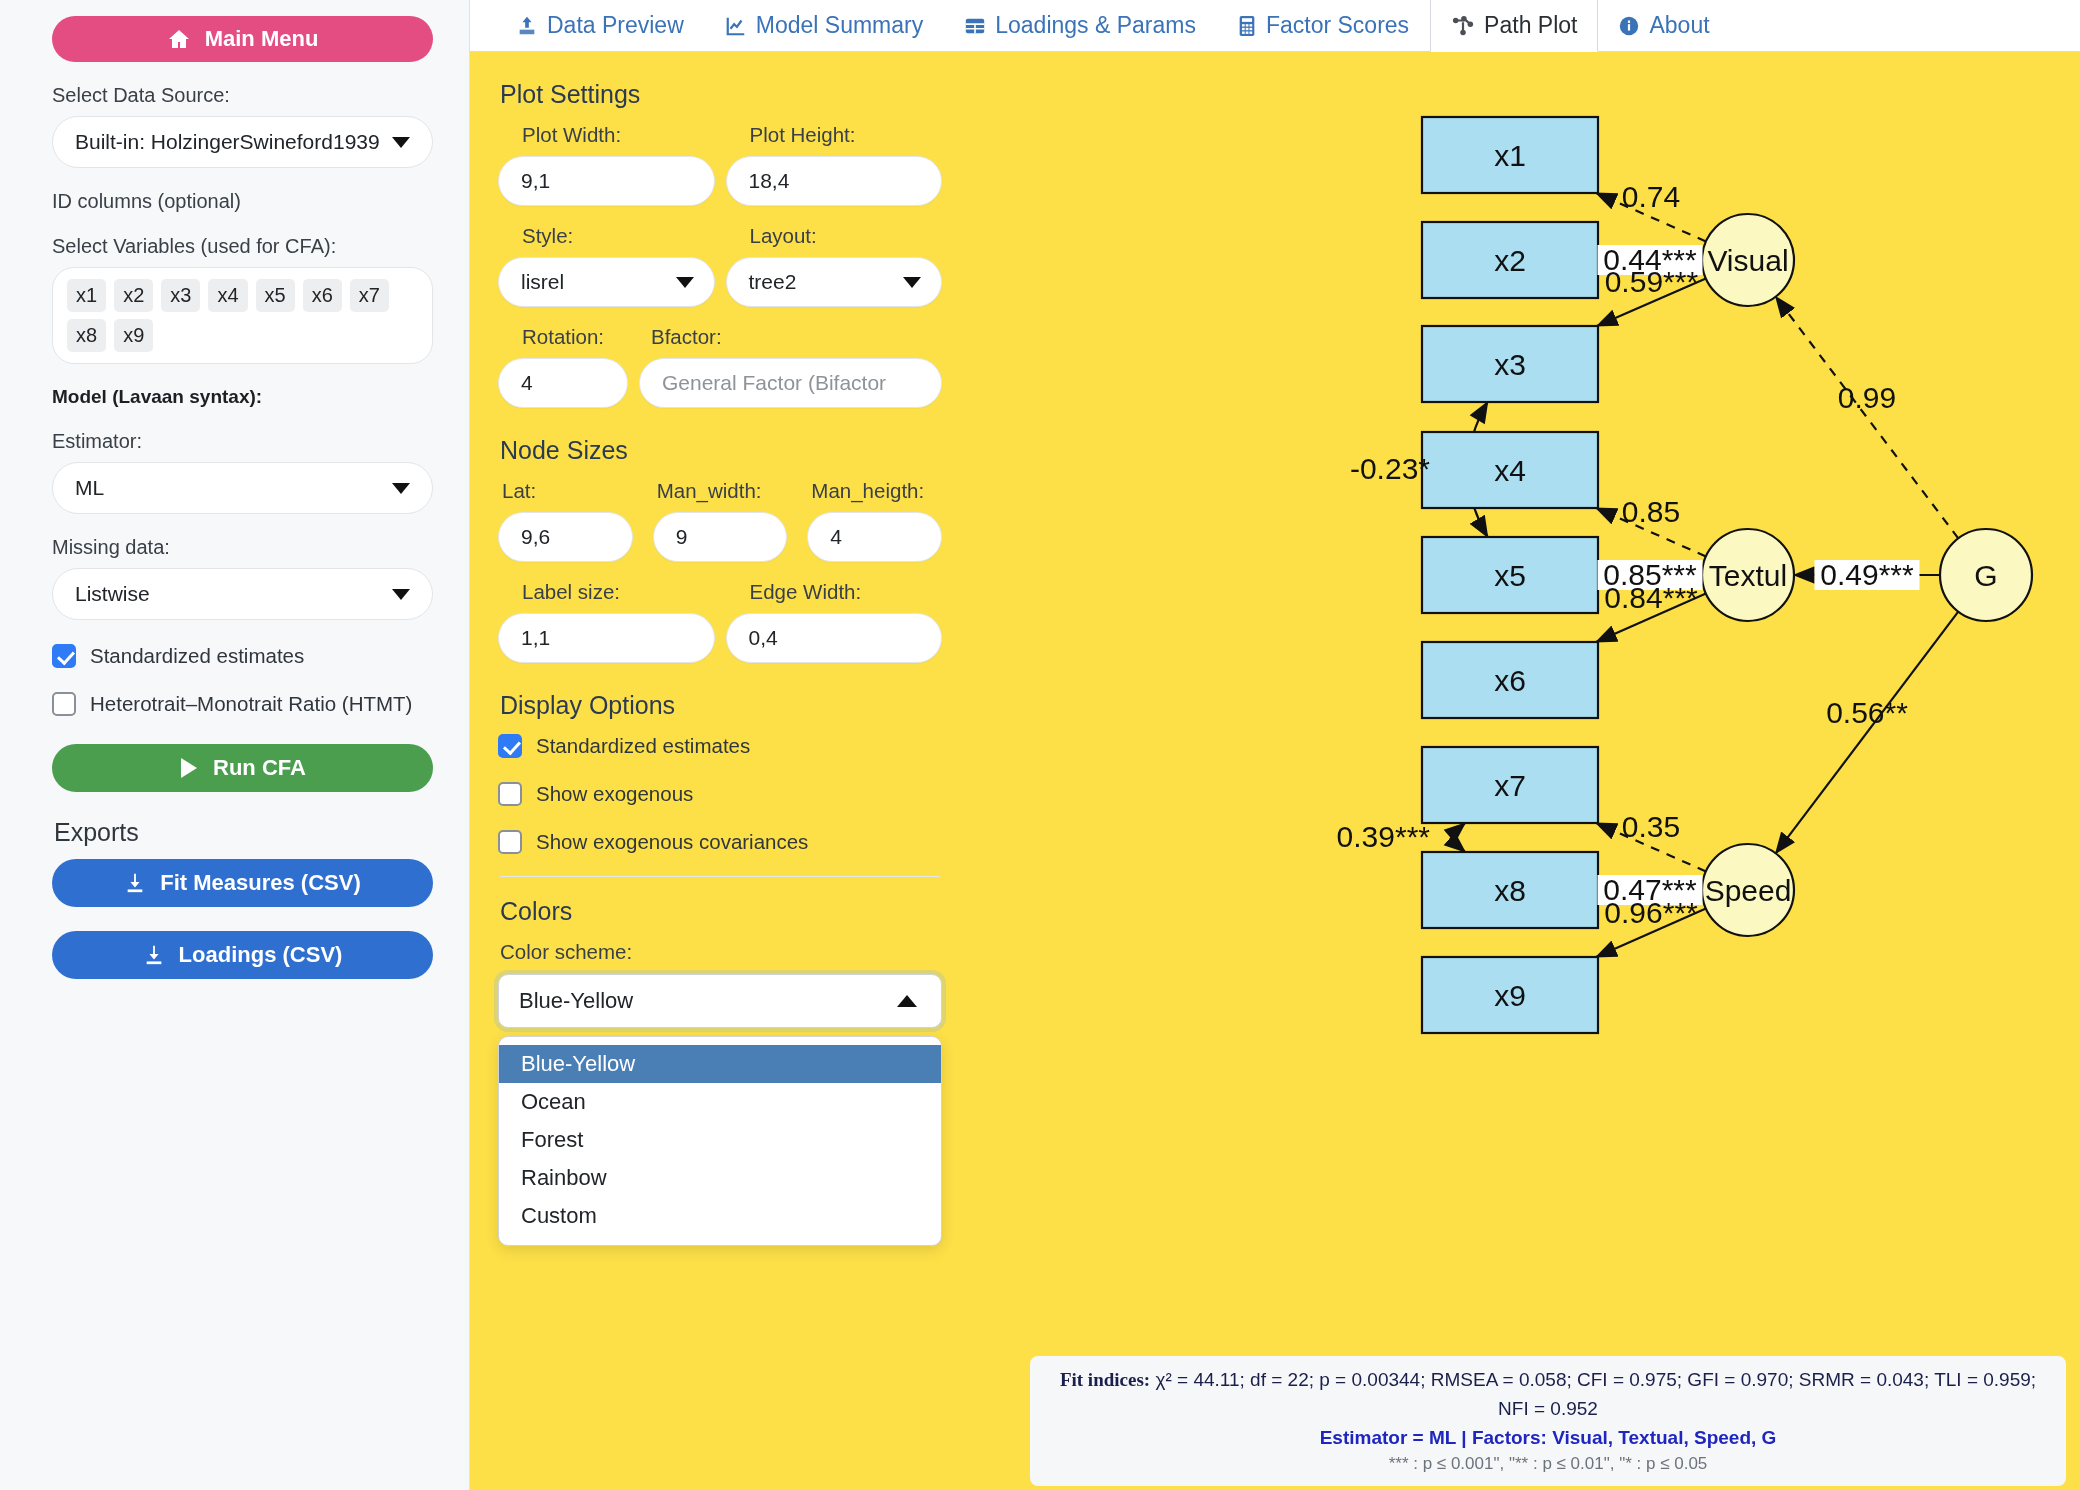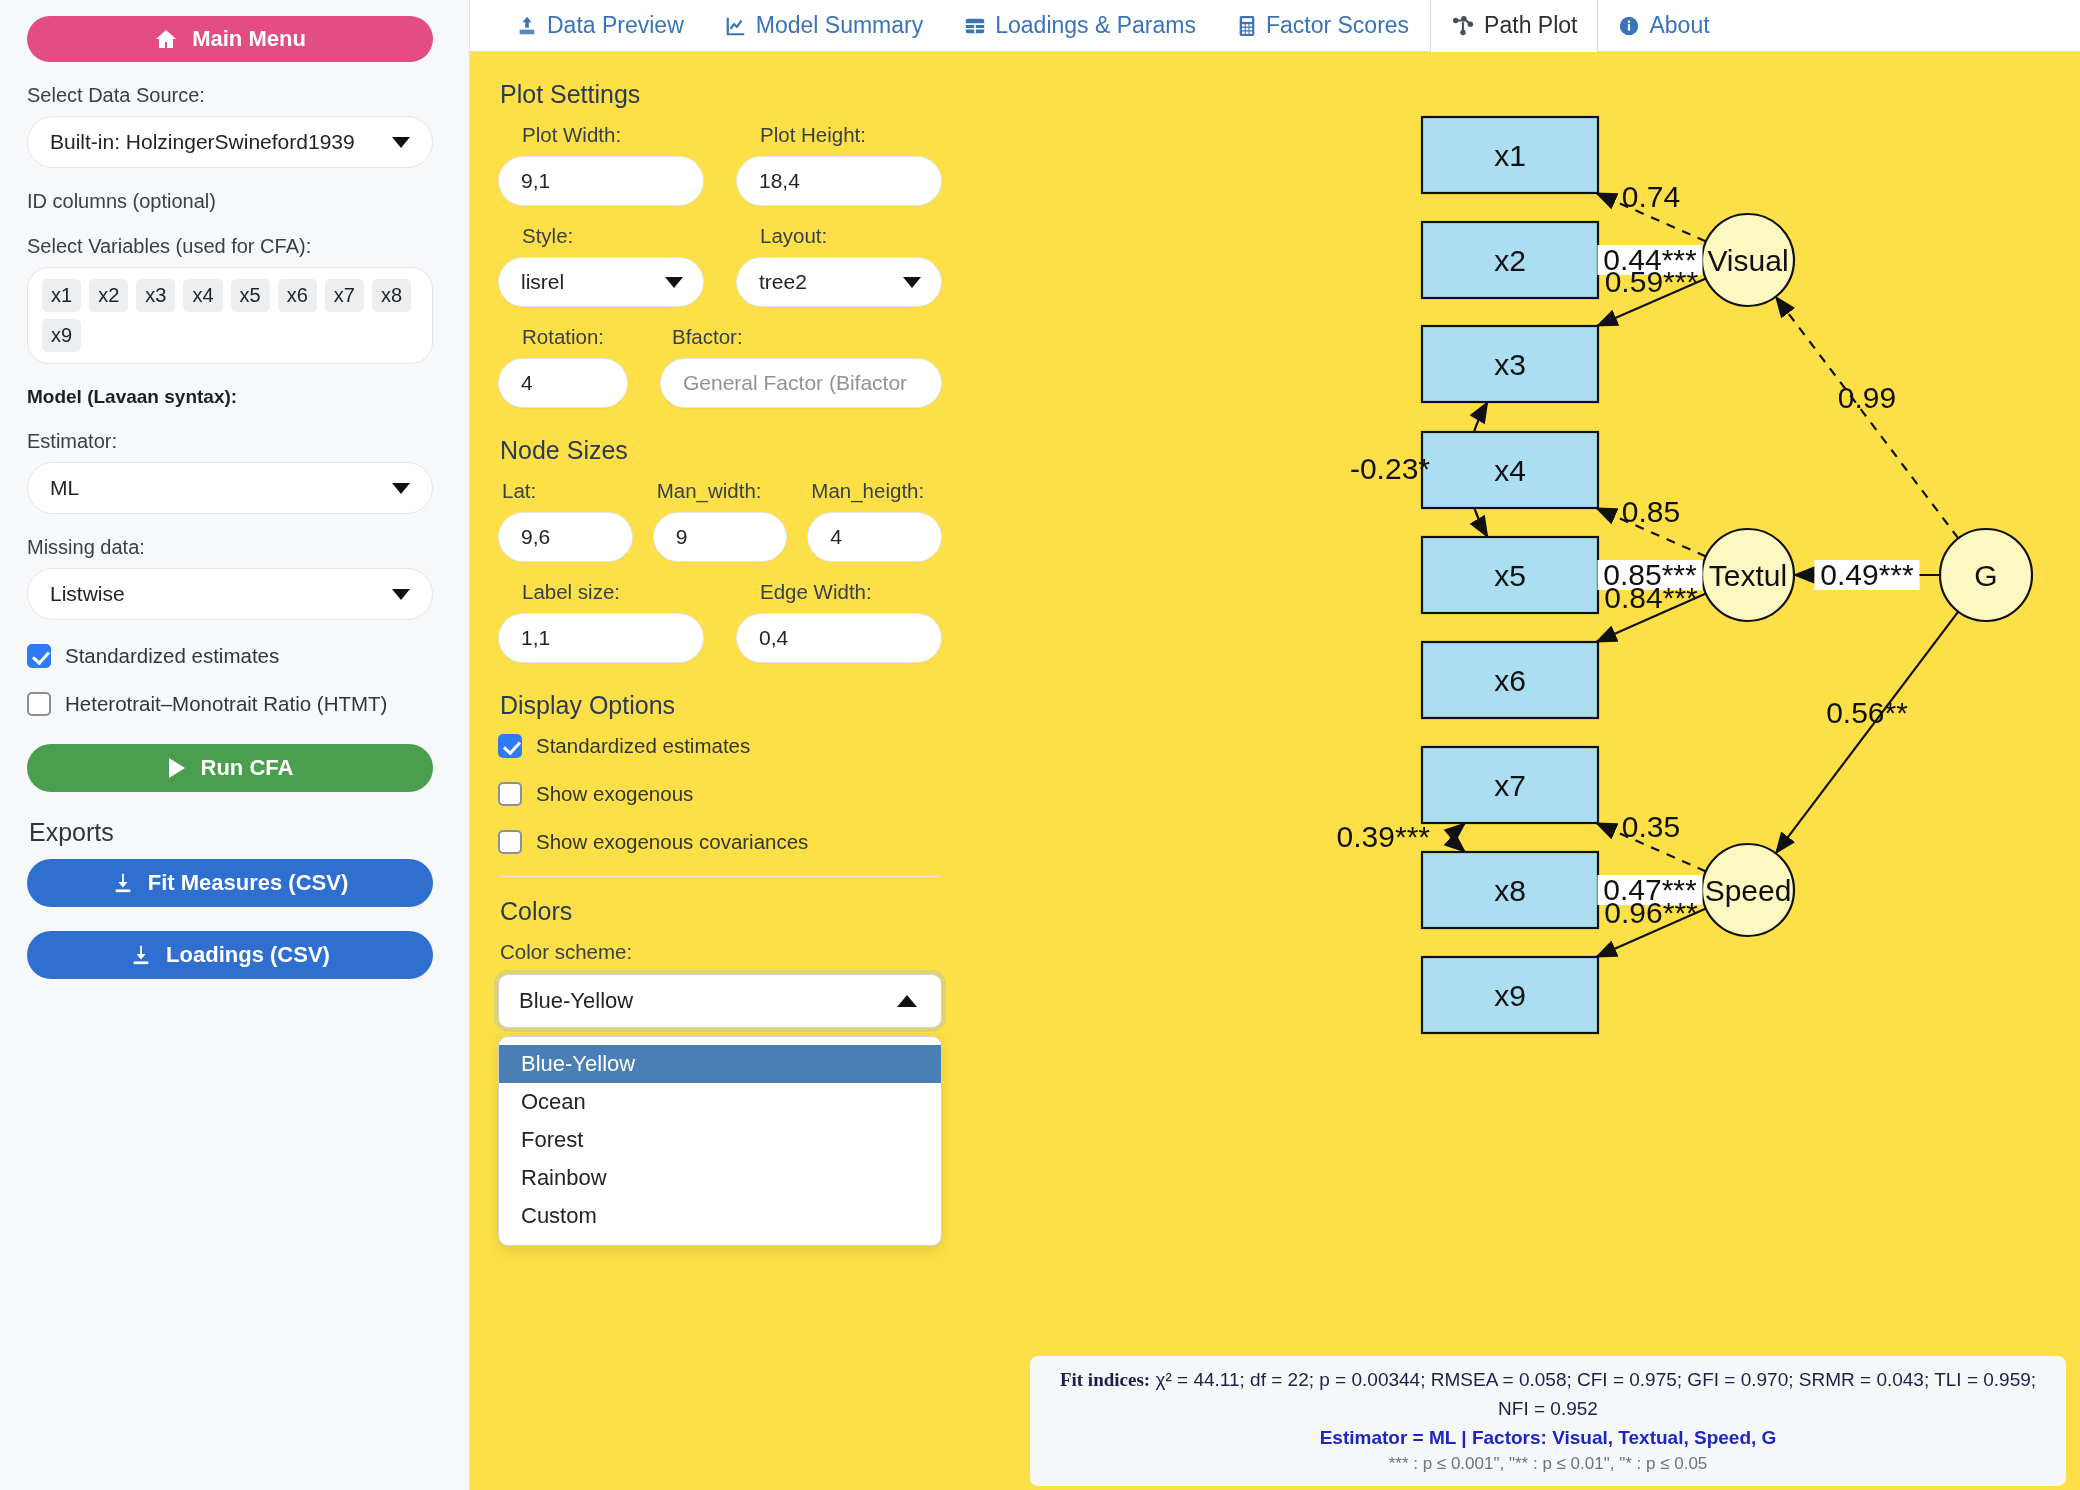--- a/index.html
+++ b/index.html
@@ -10,21 +10,21 @@
     font-family:"Liberation Sans", sans-serif;
     background:#ffffff; color:#212529;
     overflow:hidden; position:relative;
   }
   .app { display:flex; width:2080px; height:1490px; }
 
   
   .sidebar {
     width:470px; flex:0 0 470px; height:1490px;
     background:#f7f8fa; border-right:1px solid #dfe3e8;
-    padding:16px 36px 0 27px; overflow:hidden; position:relative;
+    padding:16px 36px 0 52px; overflow:hidden; position:relative;
   }
   .btn {
     display:flex; align-items:center; justify-content:center;
     gap:14px; width:100%; border:none; border-radius:999px;
     font-size:22px; font-weight:bold; color:#fff; cursor:pointer;
     height:46px; line-height:1;
   }
   .btn-main { background:#e44d82; }
   .btn-run  { background:#4a9e4e; height:48px; }
   .btn-exp  { background:#2f6fd0; height:48px; }
@@ -106,21 +106,21 @@
   .tab svg { display:block; }
 
   .content { display:flex; height:1438px; }
 
   
   .settings {
     width:500px; flex:0 0 500px; padding:20px 28px 0 28px;
     position:relative;
   }
   .sec-title { font-size:25px; color:#2b3a52; margin:8px 0 14px 2px; }
-  .grid2 { display:flex; gap:32px; }
+  .grid2 { display:flex; gap:11px; }
   .grid3 { display:flex; gap:20px; }
   .cell { flex:1; }
   .slabel { font-size:20.5px; color:#3a4047; margin:0 0 9px 24px; }
   .sinput {
     background:#fff; border:1px solid #e2e5e9; border-radius:999px;
     height:50px; display:flex; align-items:center; padding:0 22px;
     font-size:21px; color:#212529; position:relative;
     box-shadow:0 1px 1px rgba(0,0,0,.03);
   }
   .sinput.ph { color:#8d9399; overflow:hidden; white-space:nowrap; }

